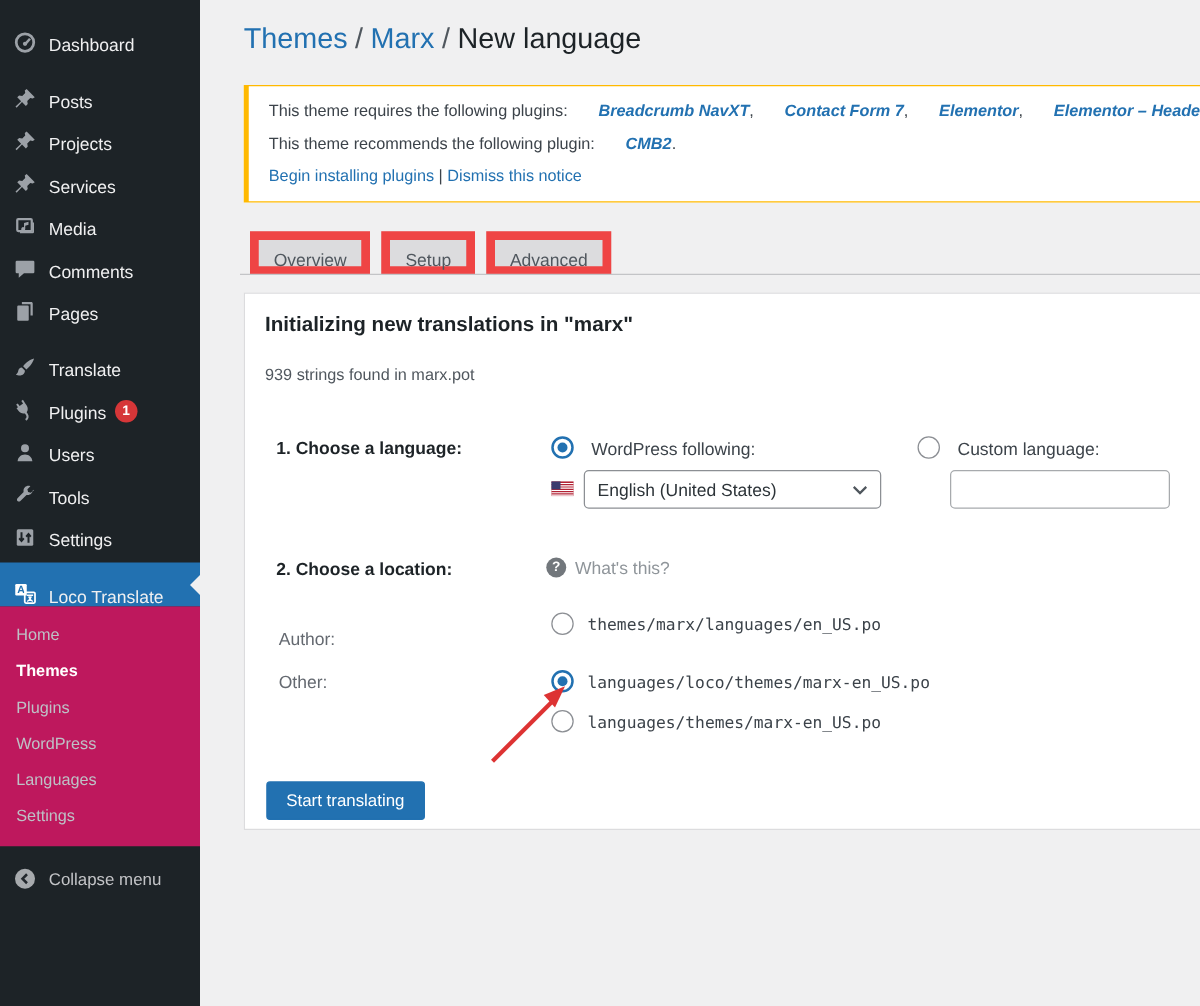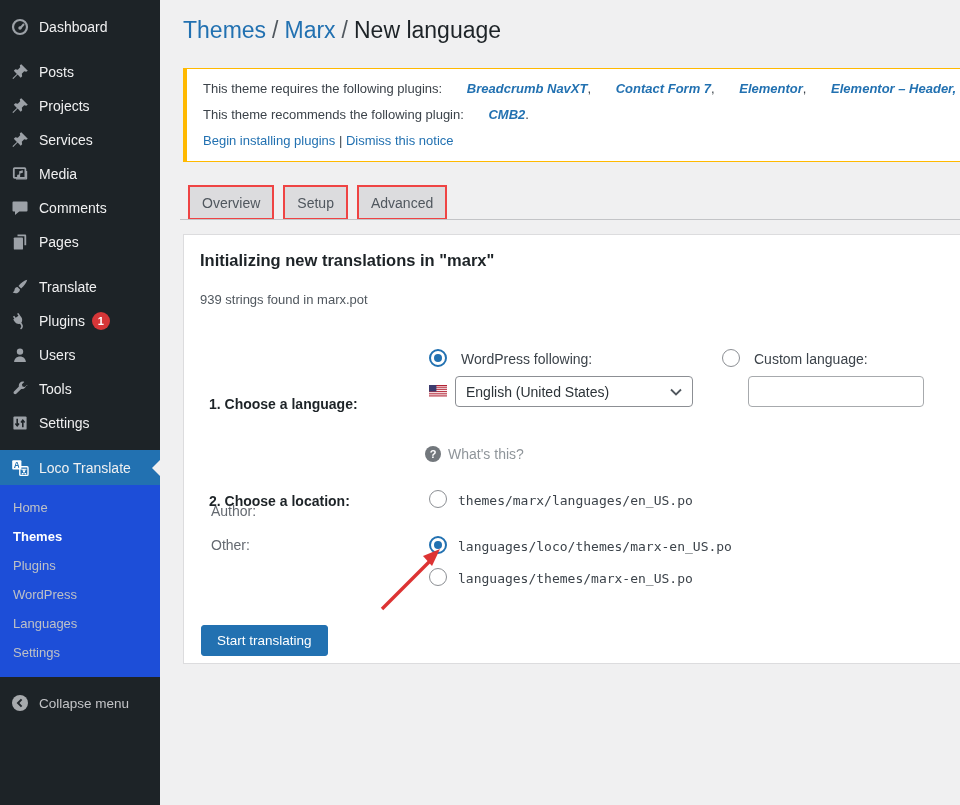--- a/index.html
+++ b/index.html
@@ -2,55 +2,55 @@
 <html><head>
 <meta charset="utf-8">
 <style>
   * { margin:0; padding:0; box-sizing:border-box; }
   body { font-family:"Liberation Sans", sans-serif; background:#f0f0f1; }
   .screen { position:relative; width:960px; height:805px; overflow:hidden; background:#f0f0f1; }
 
   
   .sidebar { position:absolute; left:0; top:0; width:160px; height:805px; background:#1d2327; color:#f0f0f1; }
   .menu { padding-top:10px; }
-  .menu-item { position:relative; display:flex; align-items:center; height:34px; font-size:14px; color:#f0f0f1; cursor:pointer; }
+  .menu-item { position:relative; display:flex; align-items:flex-end; height:34px; font-size:14px; color:#f0f0f1; cursor:pointer; }
   .menu-item .ic { width:20px; height:20px; margin:0 9px 0 10px; flex:0 0 20px; }
   .menu-sep { height:11px; }
   .menu-item.active { background:#2271b1; height:35px; }
   .menu-item.active::after { content:""; position:absolute; right:0; top:50%; margin-top:-8px;
        border:8px solid transparent; border-right-color:#f0f0f1; }
   .badge { margin-left:7px; min-width:18px; height:18px; padding:0 5px; border-radius:9px; background:#d63638;
        color:#fff; font-size:11px; font-weight:bold; display:flex; align-items:center; justify-content:center; }
-  .submenu { background:#1d4ed8; padding:8px 0 10px; }
+  .submenu { background:#be185d; padding:8px 0 10px; }
   .submenu-item { padding:7px 4px 7px 13px; font-size:13px; color:#bec1c6; cursor:pointer; }
   .submenu-item.current { color:#fff; font-weight:bold; }
   .collapse-row { display:flex; align-items:center; margin-top:9px; height:34px; font-size:13.5px; color:#c3c4c7; cursor:pointer; }
   .collapse-row .ic { width:20px; height:20px; margin:0 9px 0 10px; }
 
   
-  .content { position:absolute; left:160px; top:0; width:660px; height:805px; }
+  .content { position:absolute; left:172px; top:0; width:660px; height:805px; }
   .breadcrumb { position:absolute; left:23px; top:17px; font-size:23px; color:#50575e; white-space:nowrap; }
   .breadcrumb a { color:#2271b1; text-decoration:none; cursor:pointer; }
   .breadcrumb .cur { color:#1d2327; }
   .breadcrumb .sep { color:#50575e; padding:0 6px; }
 
   .notice { position:absolute; left:23px; top:68px; width:930px; height:94px; background:#fff;
        border:1px solid #ffb900; border-left:4px solid #ffb900; padding:7px 16px; overflow:hidden; }
   .notice p { font-size:13px; color:#3c434a; line-height:26px; white-space:nowrap; }
   .notice a { color:#2271b1; text-decoration:none; cursor:pointer; }
   .notice .plug { font-style:italic; font-weight:bold;margin-left:21px; }
 
   .tabs { position:absolute; left:28px; top:185px; display:flex; gap:9px; }
-  .tab { background:#dcdcde; border:2px solid #ef4444; color:#50575e; font-size:14px; padding:8px 12px; height:35px; cursor:pointer; }
+  .tab { background:#dcdcde; border:7px solid #ef4444; color:#50575e; font-size:14px; padding:8px 12px; height:35px; cursor:pointer; }
   .tab-line { position:absolute; left:20px; top:219px; width:940px; height:1px; background:#c3c4c7; }
 
   .panel { position:absolute; left:23px; top:234px; width:930px; height:430px; background:#fff; border:1px solid #dcdcde; }
   .panel-h { position:absolute; left:16px; top:16px; font-size:16.5px; font-weight:600; color:#1d2327; }
   .panel-sub { position:absolute; left:16px; top:57px; font-size:13px; color:#50575e; }
-  .flabel { position:absolute; font-size:14px; font-weight:bold; color:#1d2327;margin-top:46px; }
+  .flabel { position:absolute; font-size:14px; font-weight:bold; color:#1d2327; }
   .glabel { position:absolute; font-size:14px; color:#646970; }
   .rlabel { position:absolute; font-size:14px; color:#3c434a; }
   .radio { position:absolute; width:18px; height:18px; border:1.3px solid #8c8f94; border-radius:50%; background:#fff; cursor:pointer; }
   .radio.checked { border:2px solid #2271b1; }
   .radio.checked::after { content:""; position:absolute; inset:3px; border-radius:50%; background:#2271b1; }
   .select { position:absolute; left:271px; top:141px; width:238px; height:31px; border:1px solid #8c8f94; border-radius:4px;
        background:#fff; font-size:14px; color:#2c3338; display:flex; align-items:center; padding:0 30px 0 10px; cursor:pointer; }
   .select svg { position:absolute; right:10px; top:11px; }
   .tinput { position:absolute; left:564px; top:141px; width:176px; height:31px; border:1px solid #a7aaad; border-radius:4px;
        background:#fff; font-size:14px; padding:0 8px; color:#2c3338; }

